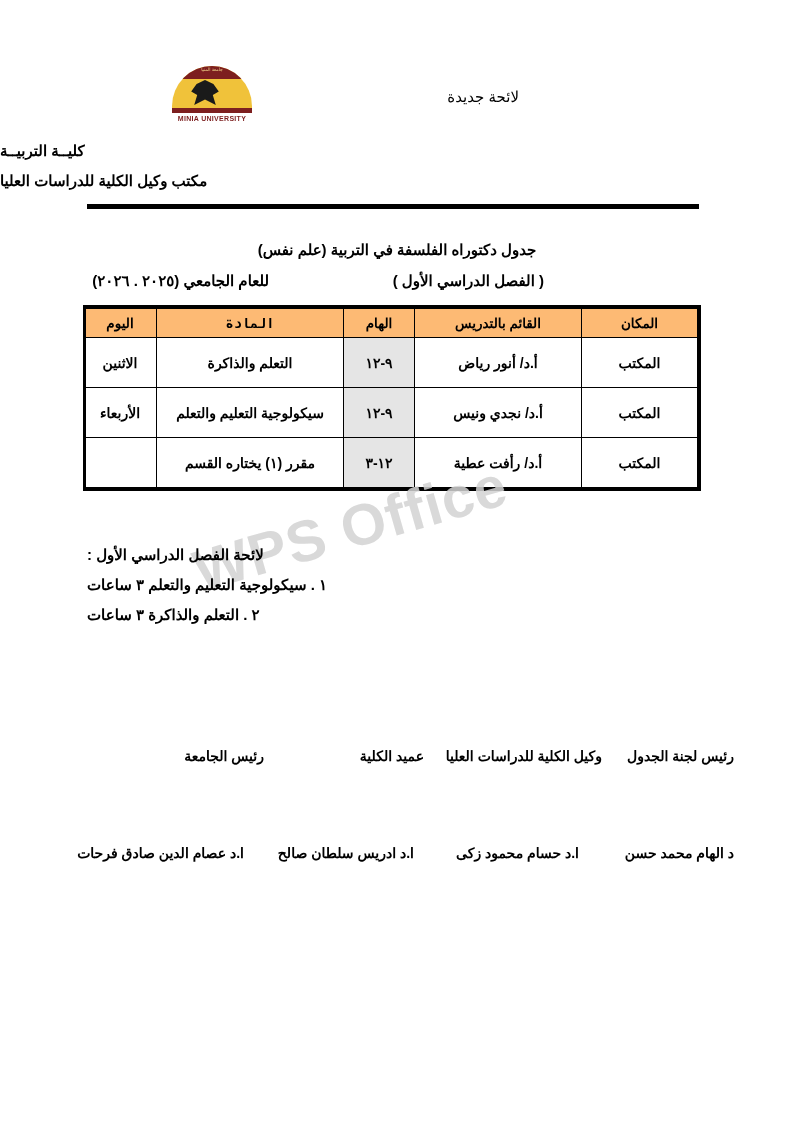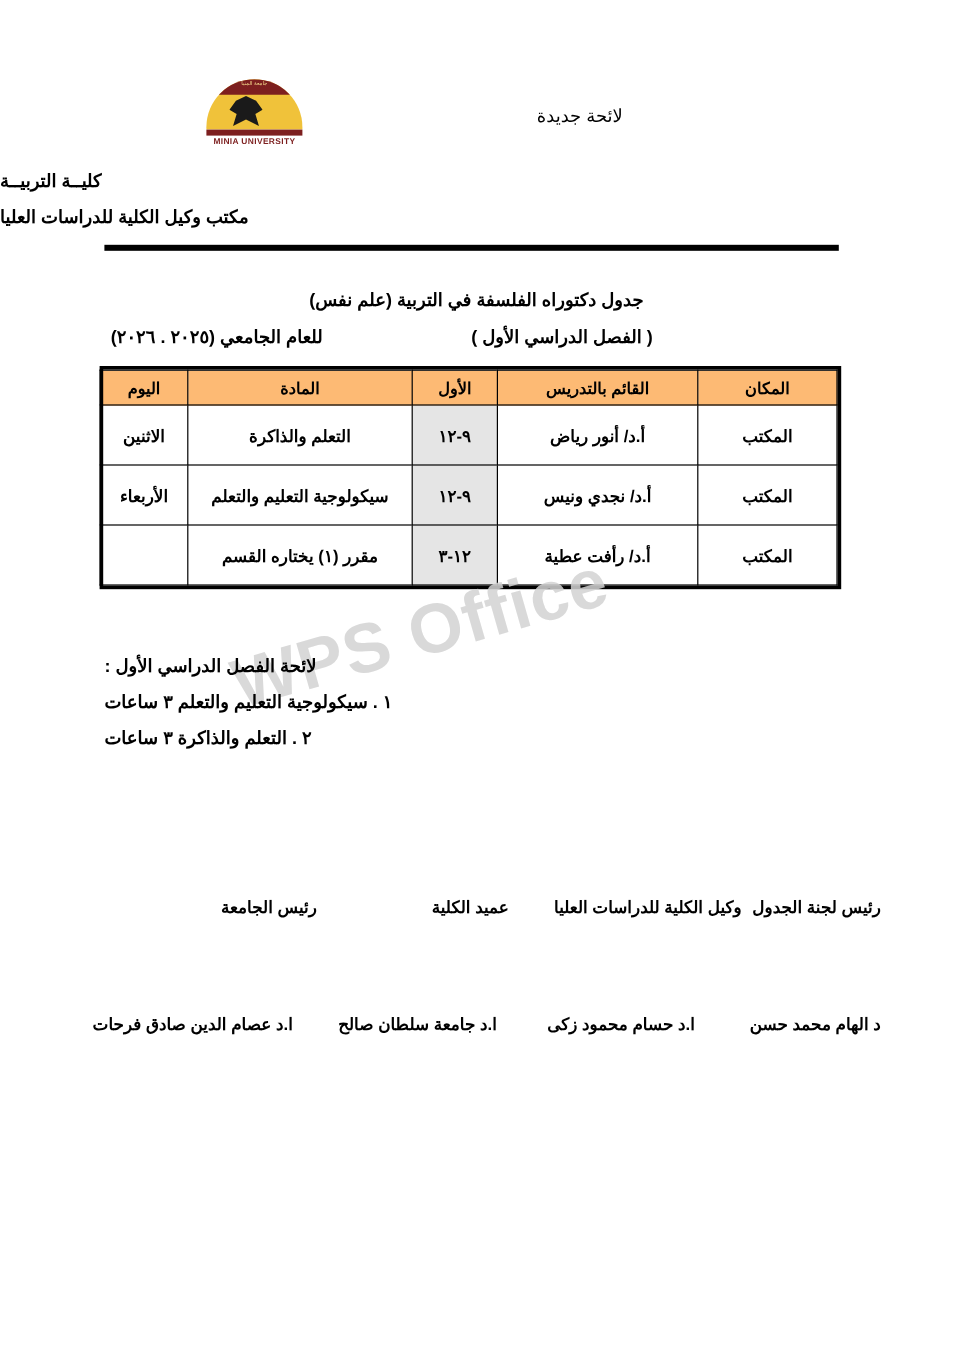--- a/index.html
+++ b/index.html
@@ -173,21 +173,21 @@
     text-align: center;
     padding: 0;
     height: 49px;
   }
   .sched-table thead th {
     background: #fdba74;
     height: 28px;
     font-size: 13.5px;
   }
   .col-day   { width: 72px; }
-  .col-sub   { width: 186px; }
+  .col-sub   { width: 186px; font-family: Liberation Mono, monospace; }
   .col-hour  { width: 70px; }
   .col-staff { width: 166px; margin-left: 40px; }
   .col-place { width: 115px; }
   .cell-hour { background: #e5e5e5; }
   .cell-day  { font-size: 14px; }
   .outer-frame {
     position: absolute;
     top: 305px;
     right: 93px;
     width: 612px;
@@ -235,21 +235,21 @@
     font-weight: bold;
   }
   .sig-titles { top: 748px; }
   .sig-names  { top: 845px; }
   .sig-row .cell {
     position: absolute;
     top: 0;
     white-space: nowrap;
   }
   .t0 { right: 0px; }
-  .t1 { right: 116px; padding-left: 12px; }
+  .t1 { right: 132px; padding-left: 12px; }
   .t2 { right: 310px; }
   .t3 { right: 470px; }
 
   .n0 { right: 0px; }
   .n1 { right: 155px; }
   .n2 { right: 320px; }
   .n3 { right: 490px; }
 </style>
 </head>
 <body>
@@ -284,21 +284,21 @@
   <div class="year-line">
     <span class="year-right">للعام الجامعي (٢٠٢٥ . ٢٠٢٦)</span>
     <span class="year-left">( الفصل الدراسي الأول )</span>
   </div>
 
   <table class="sched-table">
     <thead>
       <tr>
         <th class="col-place">المكان</th>
         <th class="col-staff">القائم بالتدريس</th>
-        <th class="col-hour">الأول</th>
+        <th class="col-hour">الهام</th>
         <th class="col-sub">المادة</th>
         <th class="col-day">اليوم</th>
       </tr>
     </thead>
     <tbody>
       <tr>
         <td>المكتب</td>
         <td>أ.د/ أنور رياض</td>
         <td class="cell-hour">٩-١٢</td>
         <td>التعلم والذاكرة</td>
@@ -333,17 +333,17 @@
   <div class="sig-row sig-titles">
     <span class="cell t0">رئيس لجنة الجدول</span>
     <span class="cell t1">وكيل الكلية للدراسات العليا</span>
     <span class="cell t2">عميد الكلية</span>
     <span class="cell t3">رئيس الجامعة</span>
   </div>
 
   <div class="sig-row sig-names">
     <span class="cell n0">د الهام محمد حسن</span>
     <span class="cell n1">ا.د حسام محمود زكى</span>
-    <span class="cell n2">ا.د جامعة سلطان صالح</span>
+    <span class="cell n2">ا.د ادريس سلطان صالح</span>
     <span class="cell n3">ا.د عصام الدين صادق فرحات</span>
   </div>
 
 </div>
 
 </body></html>

